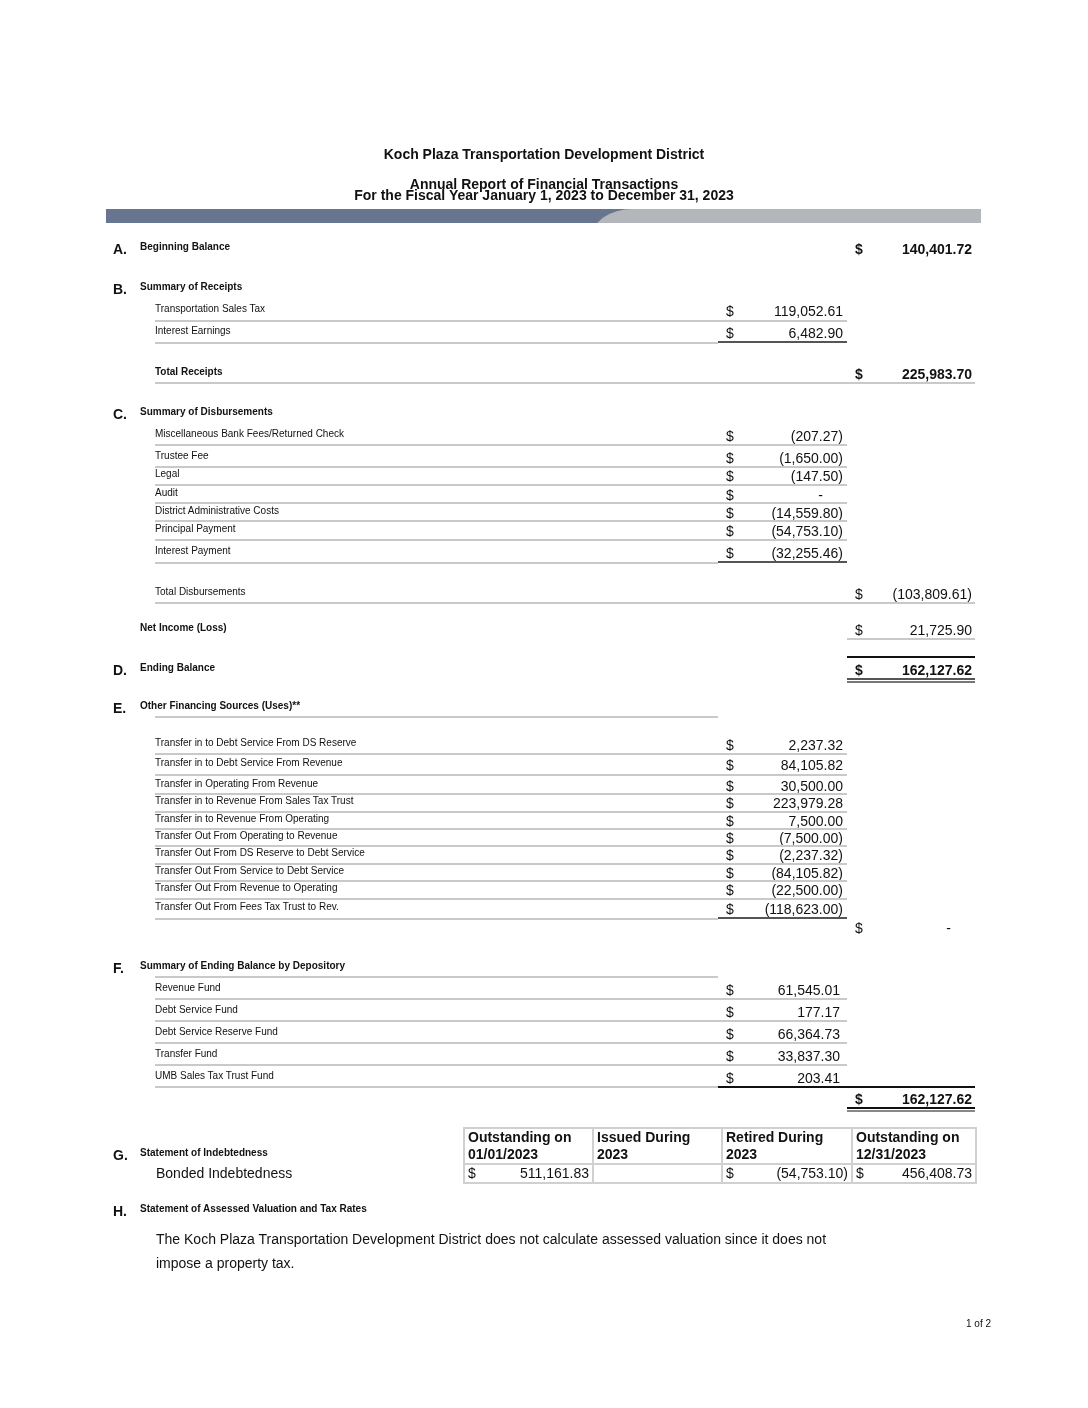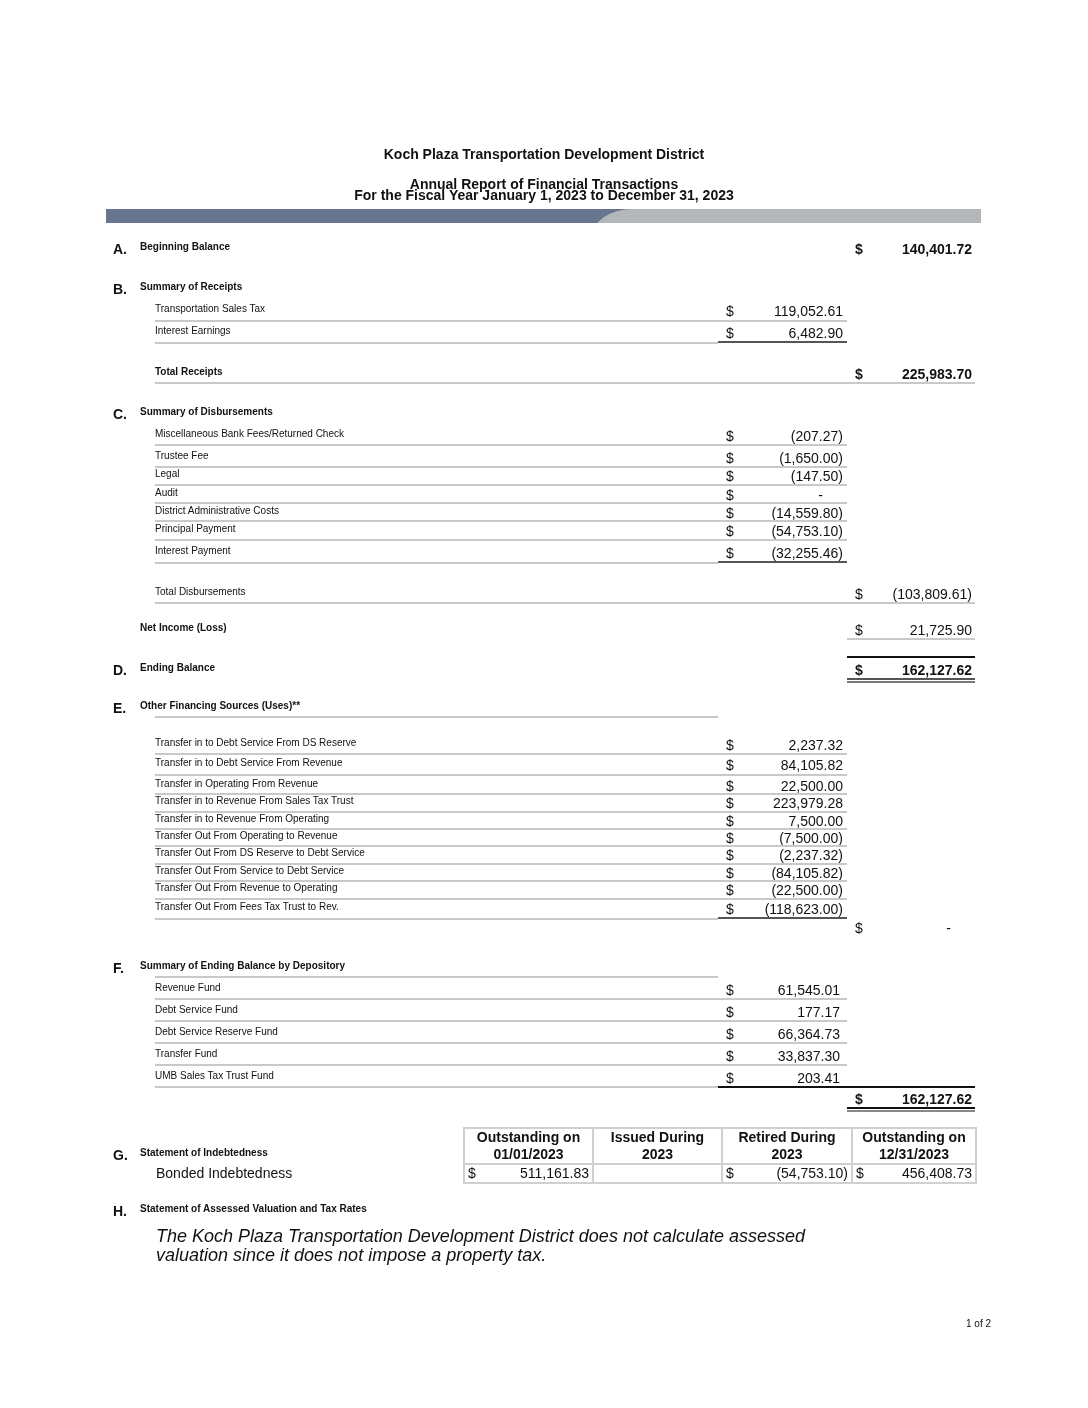--- a/index.html
+++ b/index.html
@@ -24,26 +24,26 @@
   .row .amt { position: absolute; right: 4px; top: 0; font-size: 14px; text-align: right; }
   .ul { position: absolute; left: 155px; height: 2px; background: #c9c9c9; }
   .ul-dark { position: absolute; height: 2px; background: #555555; }
 
   .tot { position: absolute; left: 847px; width: 128px; height: 18px; }
   .tot .dol { position: absolute; left: 8px; top: 0; }
   .tot .amt { position: absolute; right: 3px; top: 0; text-align: right; }
 
   .g-table { position: absolute; left: 463px; top: 1127px; border-collapse: collapse; font-size: 14px; }
   .g-table td { padding: 0 3px; border: 2px solid #d0d0d0; vertical-align: bottom; }
-  .g-table .h { font-weight: bold; text-align: center; line-height: 17px; border-bottom: 1px dashed #b0b0b0; margin-top: 7px; }
+  .g-table .h { font-weight: bold; text-align: left; line-height: 17px; border-bottom: 1px dashed #b0b0b0; margin-top: 7px; }
   .g-table .v { height: 17px; line-height: 17px; }
   .g-table .v span.d { float: left; }
   .g-table .v span.n { float: right; }
 
-  .para { position: absolute; left: 156px; top: 1227px; width: 700px; font-size: 18px; line-height: 19px; font-style: italic; }
+  .para { position: absolute; left: 156px; top: 1227px; width: 700px; font-size: 14px; line-height: 24px; }
   .pgnum { position: absolute; left: 966px; top: 1318px; font-size: 10px; }
 </style>
 </head>
 <body>
 
 <div class="hdr" style="top:146px">Koch Plaza Transportation Development District</div>
 <div class="hdr" style="top:176px">Annual Report of Financial Transactions</div>
 <div class="hdr" style="top:187px">For the Fiscal Year January 1, 2023 to December 31, 2023</div>
 
 <div class="banner">
@@ -170,21 +170,21 @@
 <div class="ul" style="top:753px;width:692px"></div>
 <div class="row" style="top:757px">
   <span class="lbl">Transfer in to Debt Service From Revenue</span>
   <span class="dol">$</span>
   <span class="amt">84,105.82</span>
 </div>
 <div class="ul" style="top:774px;width:692px"></div>
 <div class="row" style="top:778px">
   <span class="lbl">Transfer in Operating From Revenue</span>
   <span class="dol">$</span>
-  <span class="amt">22,500.00</span>
+  <span class="amt">30,500.00</span>
 </div>
 <div class="ul" style="top:793px;width:692px"></div>
 <div class="row" style="top:795px">
   <span class="lbl">Transfer in to Revenue From Sales Tax Trust</span>
   <span class="dol">$</span>
   <span class="amt">223,979.28</span>
 </div>
 <div class="ul" style="top:811px;width:692px"></div>
 <div class="row" style="top:813px">
   <span class="lbl">Transfer in to Revenue From Operating</span>

